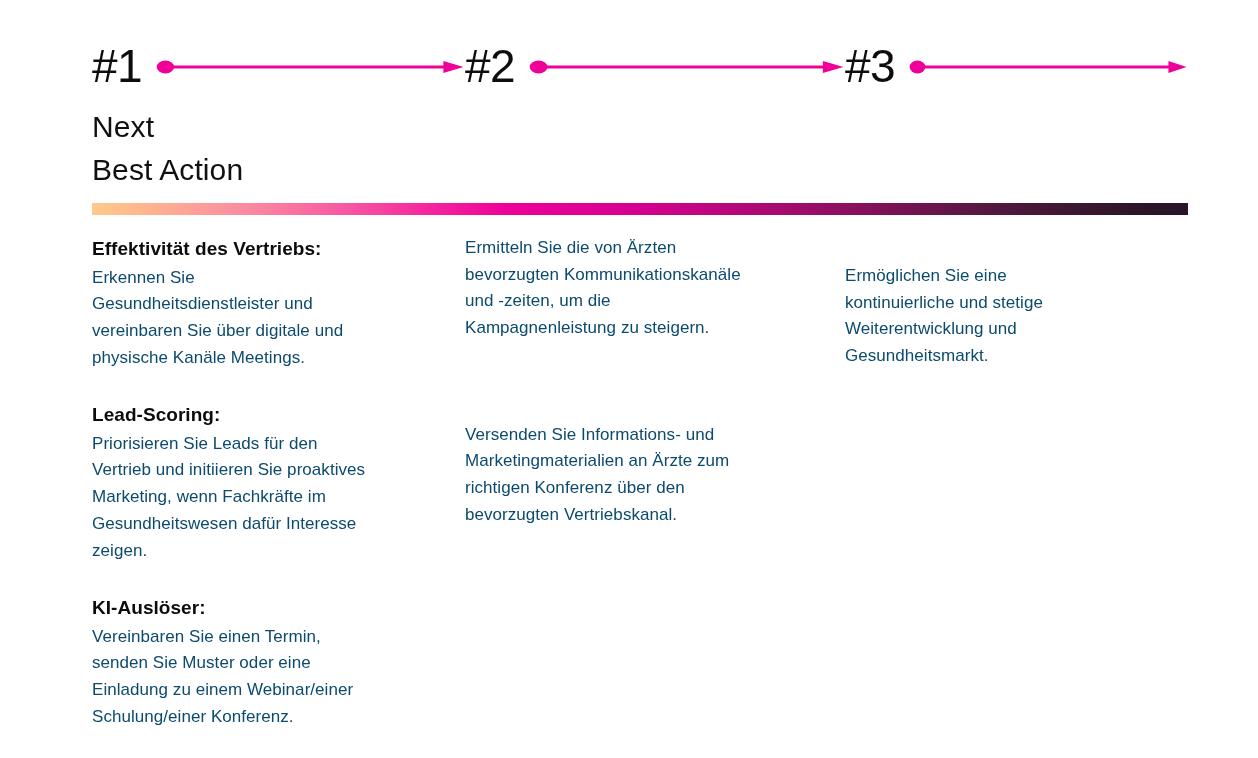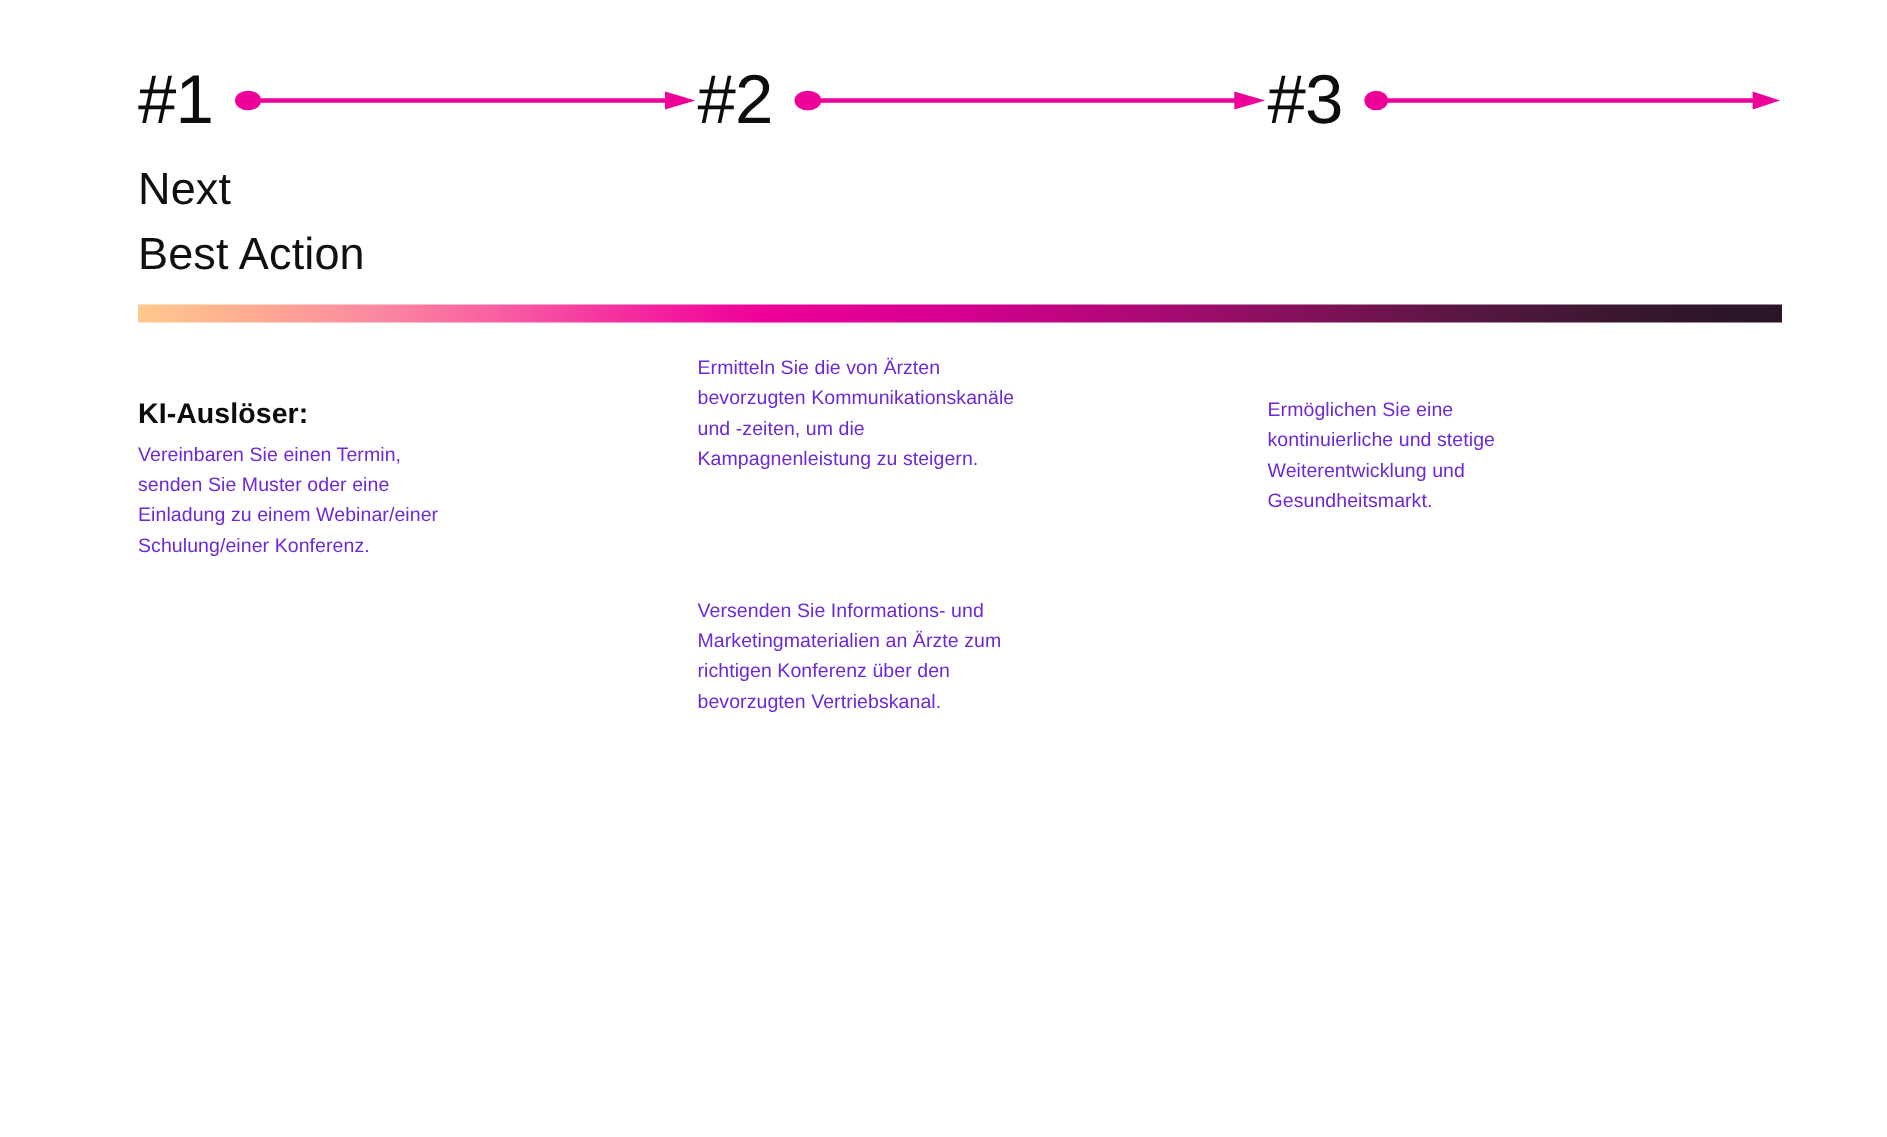--- a/index.html
+++ b/index.html
@@ -132,25 +132,25 @@
   .block-title {
     font-size: 19px;
     font-weight: 700;
     line-height: 1.5;
     letter-spacing: 0.05px;
     color: #0c0c0c;
     margin-bottom: 1px;
   }
 
   .block-text {
-    font-size: 13px;
+    font-size: 17px;
     font-weight: 400;
     line-height: 1.57;
     letter-spacing: 0.05px;
-    color: #6d28d9;
+    color: #0c4a6e;
     white-space: pre-line;
   }
 
   .spacer-gap { height: 22px; }
 </style>
 </head>
 <body>
 
 <div class="infographic">
 
@@ -198,20 +198,35 @@
     </div>
 
   </div>
 
   <div class="gradient-bar"></div>
 
   <div class="body-row">
 
     <div class="body-col col-1">
       <div class="block">
+        <div class="block-title">Effektivität des Vertriebs:</div>
+        <div class="block-text">Erkennen Sie
+Gesundheitsdienstleister und
+vereinbaren Sie über digitale und
+physische Kanäle Meetings.</div>
+      </div>
+      <div class="block">
+        <div class="block-title">Lead-Scoring:</div>
+        <div class="block-text">Priorisieren Sie Leads für den
+Vertrieb und initiieren Sie proaktives
+Marketing, wenn Fachkräfte im
+Gesundheitswesen dafür Interesse
+zeigen.</div>
+      </div>
+      <div class="block">
         <div class="block-title">KI-Auslöser:</div>
         <div class="block-text">Vereinbaren Sie einen Termin,
 senden Sie Muster oder eine
 Einladung zu einem Webinar/einer
 Schulung/einer Konferenz.</div>
       </div>
     </div>
 
     <div class="body-col col-2">
       <div class="block">

